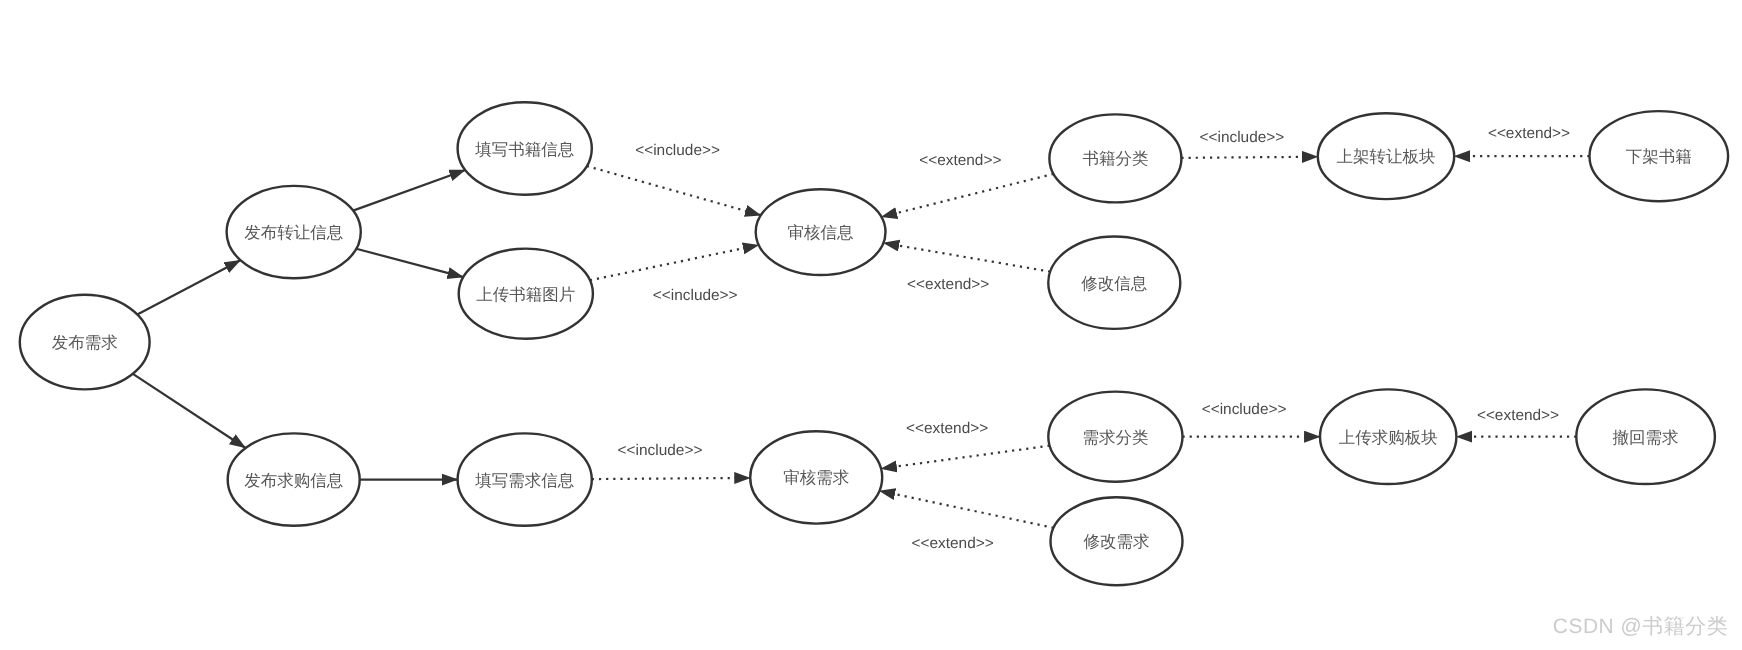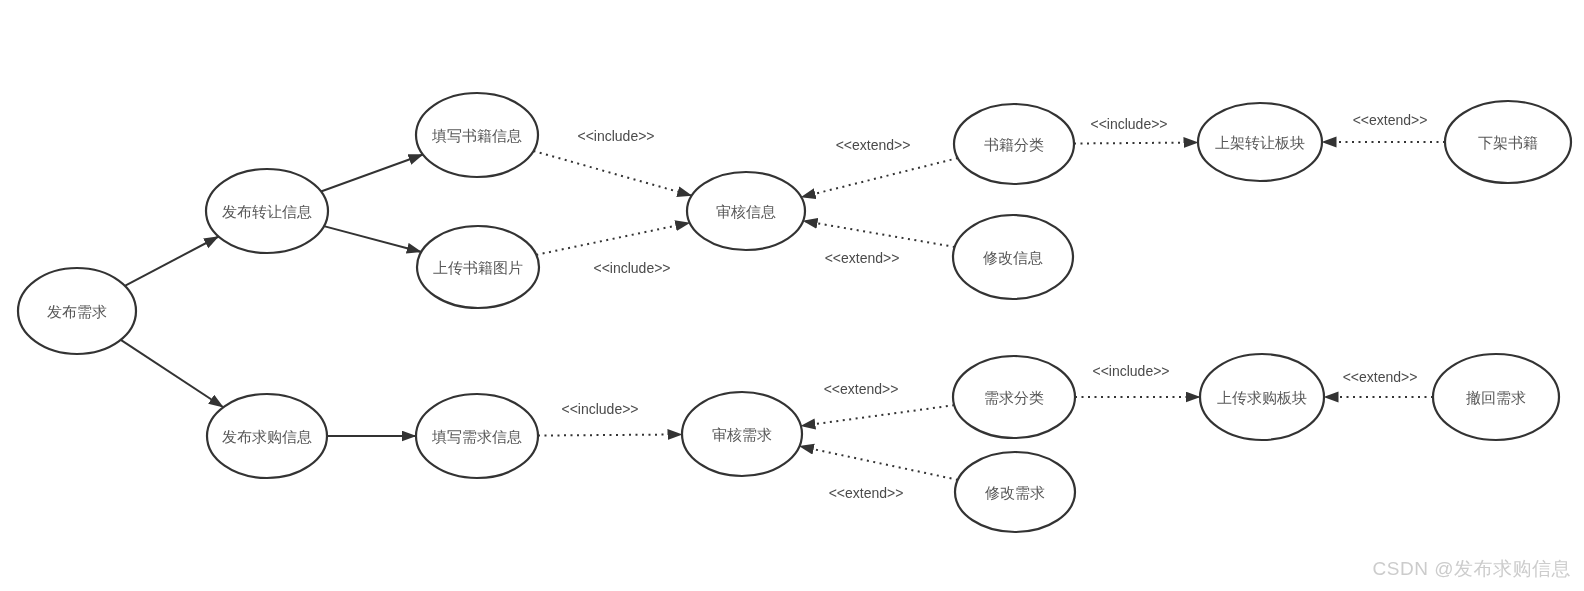--- a/index.html
+++ b/index.html
@@ -154,14 +154,14 @@
         <g>
           <ellipse cx="1262" cy="397" rx="62" ry="43" class="node-ellipse" stroke="#333333"></ellipse>
           <text x="1262" y="402.5" class="node-label" fill="#575757">上传求购板块</text>
         </g>
         <g>
           <ellipse cx="1496" cy="397" rx="63" ry="43" class="node-ellipse" stroke="#333333"></ellipse>
           <text x="1496" y="402.5" class="node-label" fill="#575757">撤回需求</text>
         </g>
       </g>
   </svg>
-  <div class="watermark" style="color: rgb(204, 204, 204);">CSDN @发布求购信息</div>
+  <div class="watermark" style="color: rgb(204, 204, 204);">CSDN @书籍分类</div>
 </div>
 
 </body></html>

